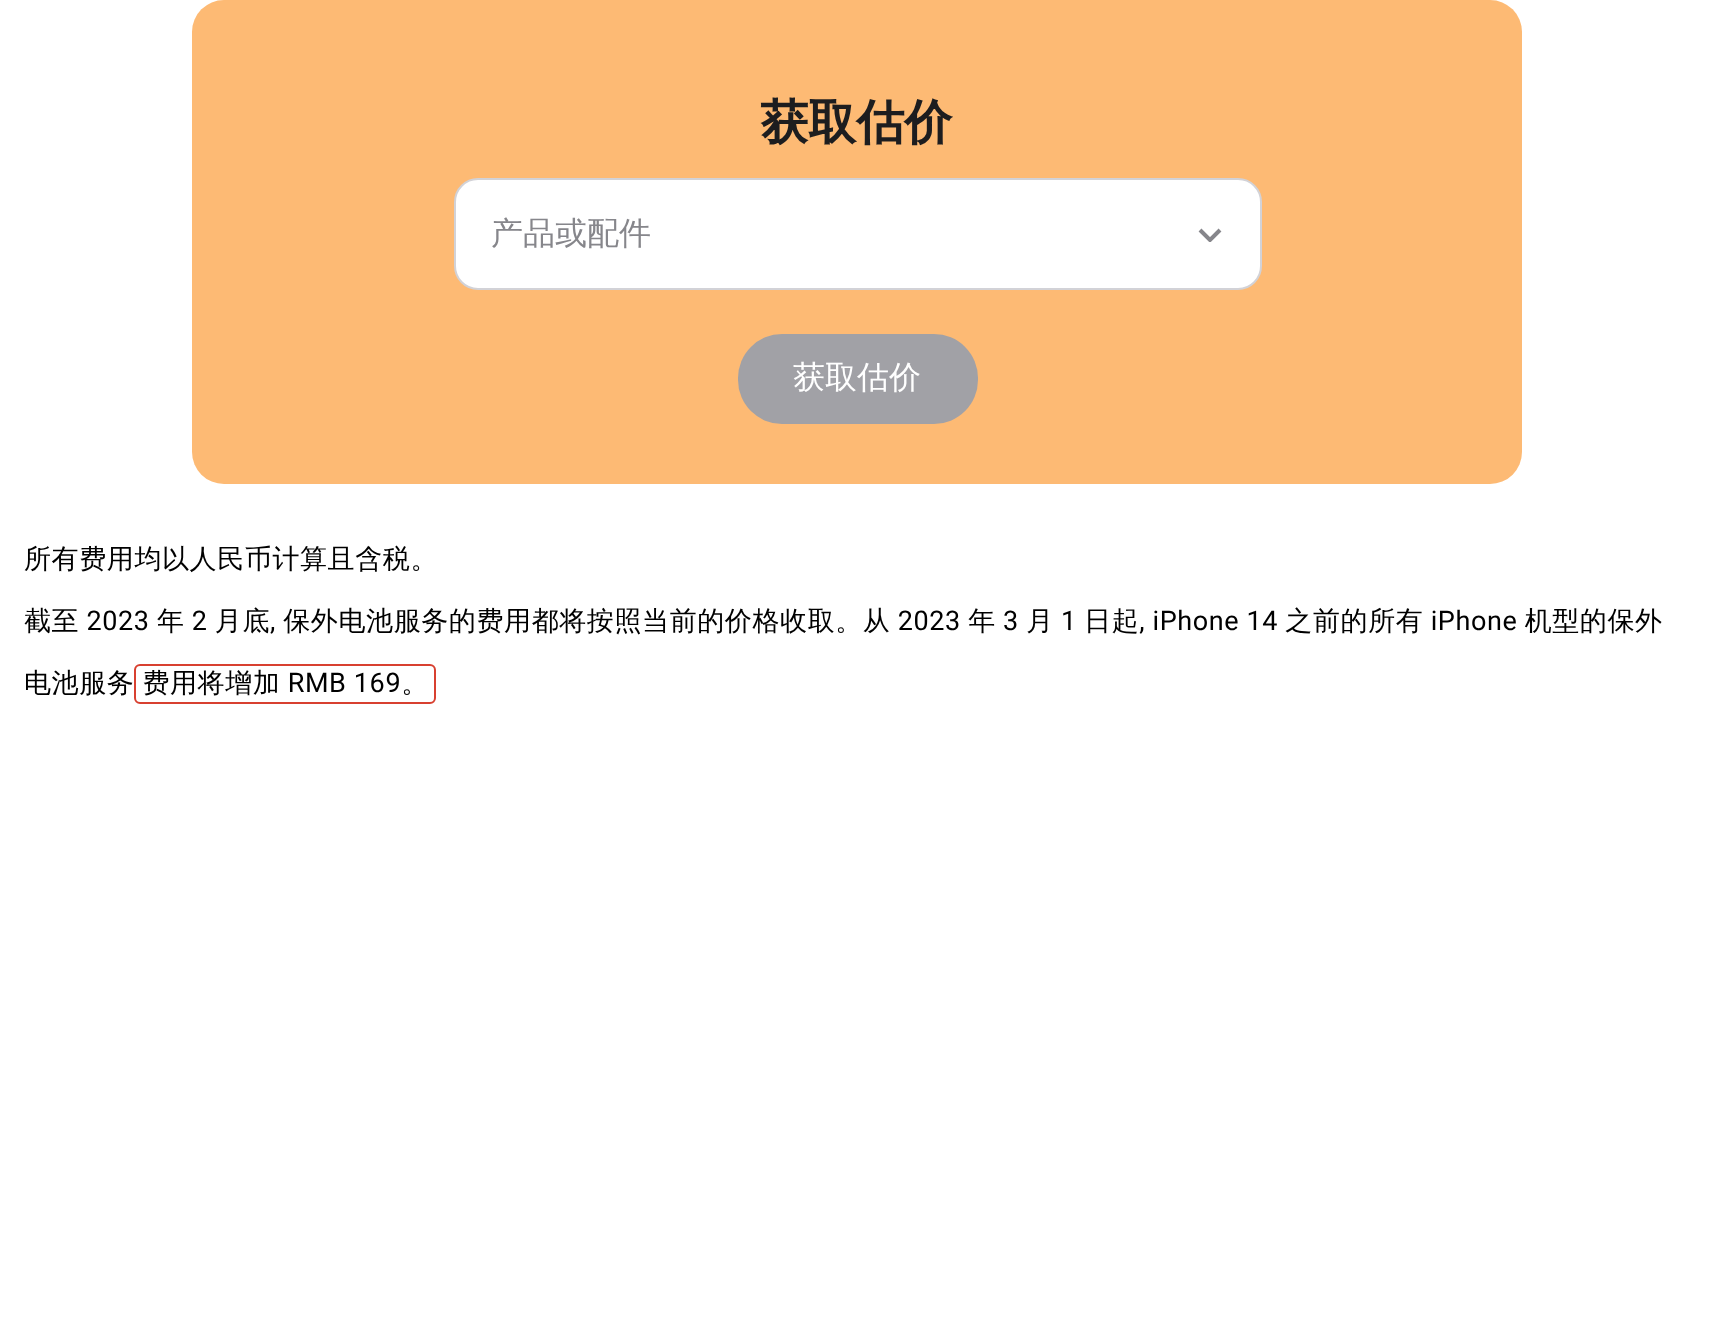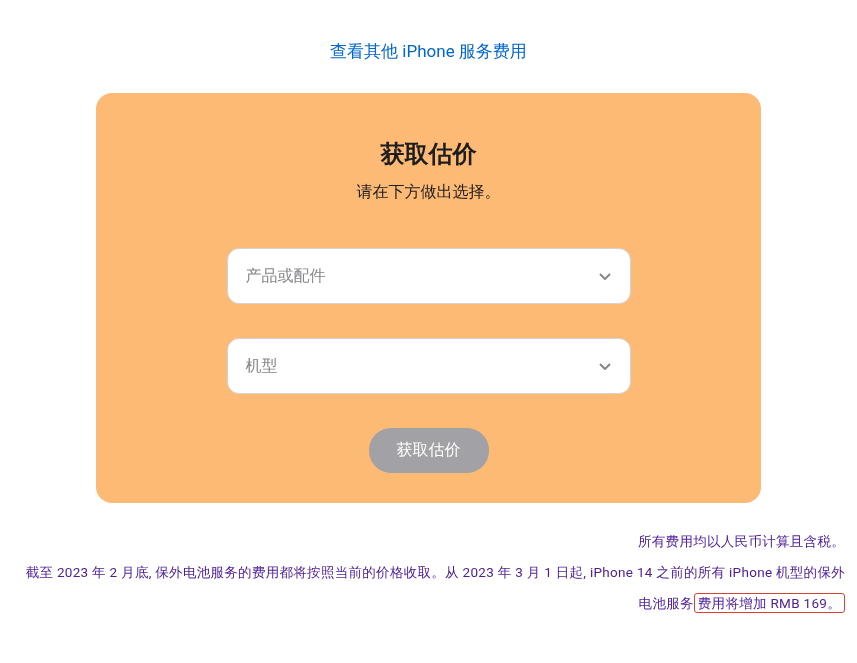--- a/index.html
+++ b/index.html
@@ -43,21 +43,21 @@
       margin-bottom: 12px;
     }
     .card-subtitle {
       font-size: 16px;
       color: #1d1d1f;
       margin-bottom: 45px;
     }
     .select-wrapper {
       position: relative;
       width: 404px;
-      margin: 0 auto 34px auto;
+      margin: 0 auto 22px auto;
     }
     .select-field {
       width: 100%;
       height: 56px;
       background: #fff;
       border: 1px solid #d2d2d7;
       border-radius: 12px;
       padding: 0 18px;
       font-size: 16px;
       color: #86868b;
@@ -115,65 +115,50 @@
       padding: 12px 28px;
       font-size: 16px;
       cursor: pointer;
     }
     .footer-text {
       margin-top: 23px;
       padding: 0 2px;
     }
     .footer-text p {
       font-size: 13.5px;
-      color: #4c1d95;
+      color: #000000;
       line-height: 2.3;
       letter-spacing: 0.3px;
-      text-align: right;
     }
     .highlight-box {
       display: inline;
       border: 1px solid #d84030;
       border-radius: 3px;
       padding: 1px 3px;
     }
   </style>
 </head>
 <body>
 
 <div class="page-container">
-  <div class="top-link">
-    <a>查看其他 iPhone 服务费用</a>
-  </div>
 
   <div class="card">
     <div class="card-title">获取估价</div>
-    <div class="card-subtitle">请在下方做出选择。</div>
 
     <div class="select-wrapper">
       <div class="select-field">
         <span>产品或配件</span>
         <span class="chevron">
           <svg viewBox="0 0 12 7">
               <path d="M1 1l5 5 5-5"></path>
             </svg>
         </span>
       </div>
     </div>
 
-    <div class="select-wrapper">
-      <div class="select-field">
-        <span>机型</span>
-        <span class="chevron">
-          <svg viewBox="0 0 12 7">
-              <path d="M1 1l5 5 5-5"></path>
-            </svg>
-        </span>
-      </div>
-    </div>
 
 
     <button class="submit-button">获取估价</button>
   </div>
 
   <div class="footer-text">
     <p>所有费用均以人民币计算且含税。</p>
     <p>
       <span>截至 2023 年 2 月底, 保外电池服务的费用都将按照当前的价格收取。从 2023 年 3 月 1 日起, iPhone 14 之前的所有 iPhone 机型的保外电池服务</span><span class="highlight-box">费用将增加 RMB 169。</span>
     </p>

